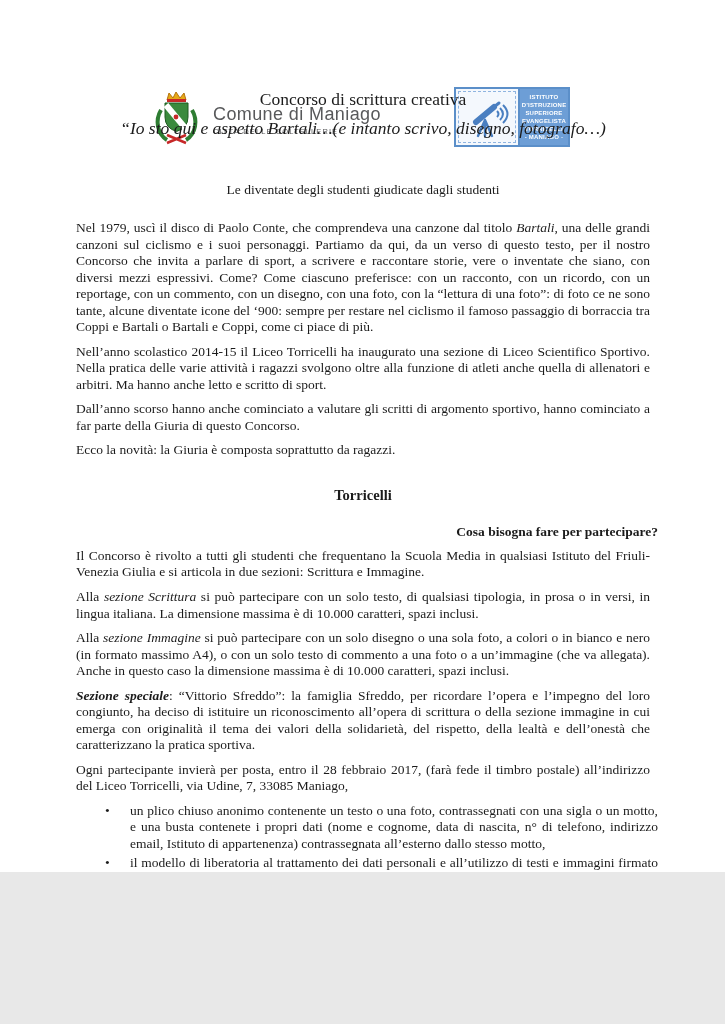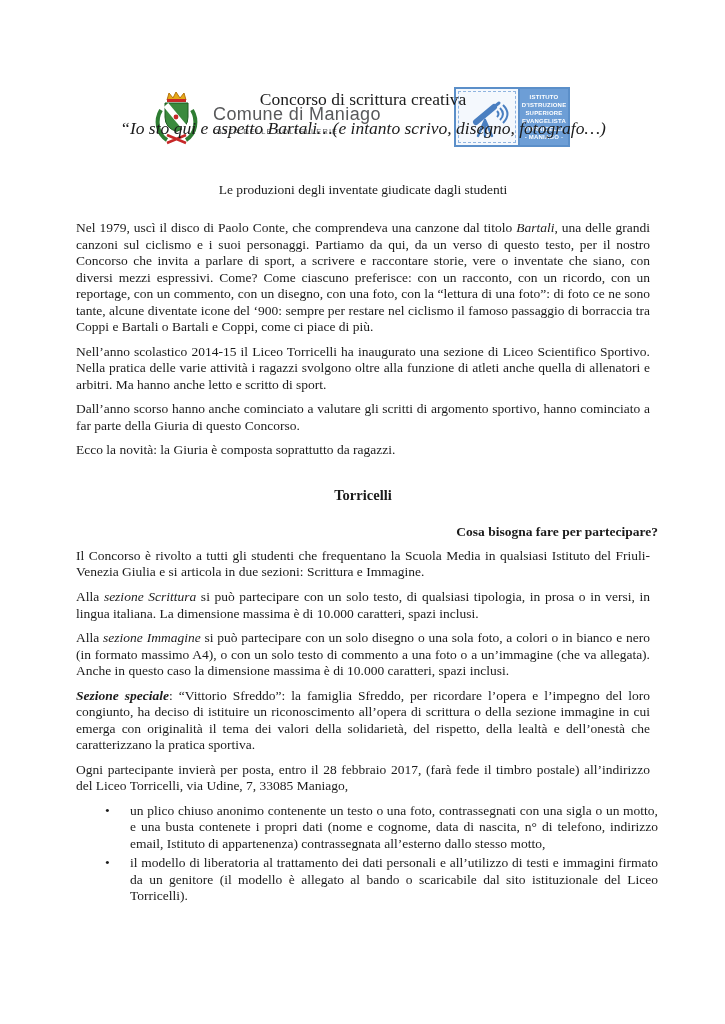--- a/index.html
+++ b/index.html
@@ -1,18 +1,18 @@
 <!DOCTYPE html>
 <html lang="it"><head>
 <meta charset="utf-8">
 <style>
   html,body{margin:0;padding:0;background:#e8e8e8;}
   .page{
     position:relative;
-    width:725px;height:1024px;
+    width:725px;height:872px;
     margin:0 auto;
     background:#ffffff;
     font-family:"Liberation Serif", serif;
     color:#1b1b1b;
     overflow:hidden;
   }
   
   .comune-logo{
     position:absolute;left:153px;top:90px;
     display:flex;align-items:center;
@@ -109,21 +109,21 @@
       <div>EVANGELISTA</div>
       <div>TORRICELLI</div>
       <div>- MANIAGO -</div>
     </div>
   </div>
 
   <div class="content">
 
     <div class="doc-title">Concorso di scrittura creativa</div>
     <div class="doc-subtitle">“Io sto qui e aspetto Bartali…(e intanto scrivo, disegno, fotografo…)</div>
-    <div class="doc-tagline">Le produzioni degli inventate giudicate dagli studenti</div>
+    <div class="doc-tagline">Le diventate degli studenti giudicate dagli studenti</div>
 
     <div class="intro">
       <p class="para"><span>Nel 1979, uscì il disco di Paolo Conte, che comprendeva una canzone dal titolo </span><span class="i">Bartali</span><span>, una delle grandi canzoni sul ciclismo e i suoi personaggi. Partiamo da qui, da un verso di questo testo, per il nostro Concorso che invita a parlare di sport, a scrivere e raccontare storie, vere o inventate che siano, con diversi mezzi espressivi. Come? Come ciascuno preferisce: con un racconto, con un ricordo, con un reportage, con un commento, con un disegno, con una foto, con la “lettura di una foto”: di foto ce ne sono tante, alcune diventate icone del ‘900: sempre per restare nel ciclismo il famoso passaggio di borraccia tra Coppi e Bartali o Bartali e Coppi, come ci piace di più.</span></p>
       <p class="para">Nell’anno scolastico 2014-15 il Liceo Torricelli ha inaugurato una sezione di Liceo Scientifico Sportivo. Nella pratica delle varie attività i ragazzi svolgono oltre alla funzione di atleti anche quella di allenatori e arbitri. Ma hanno anche letto e scritto di sport.</p>
       <p class="para">Dall’anno scorso hanno anche cominciato a valutare gli scritti di argomento sportivo, hanno cominciato a far parte della Giuria di questo Concorso.</p>
       <p class="para">Ecco la novità: la Giuria è composta soprattutto da ragazzi.</p>
     </div>
 
     <div class="section-heading">Torricelli</div>
     <div class="question-heading">Cosa bisogna fare per partecipare?</div>

